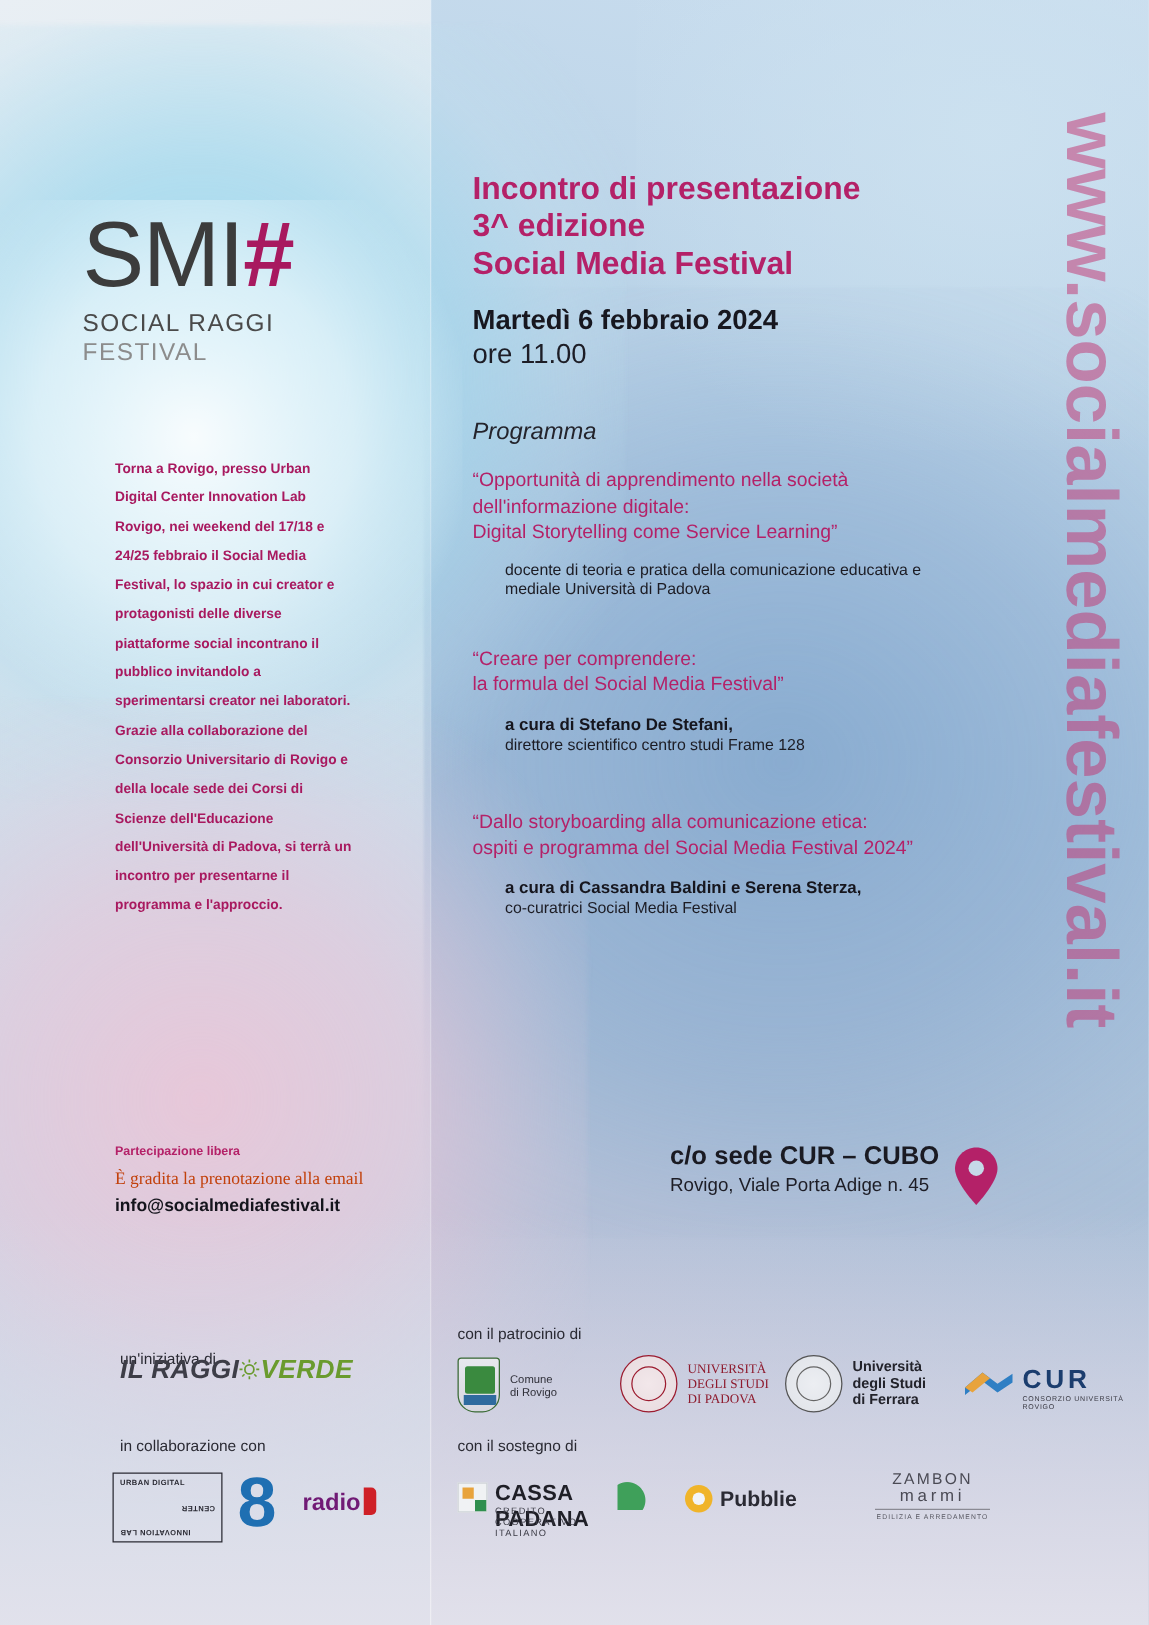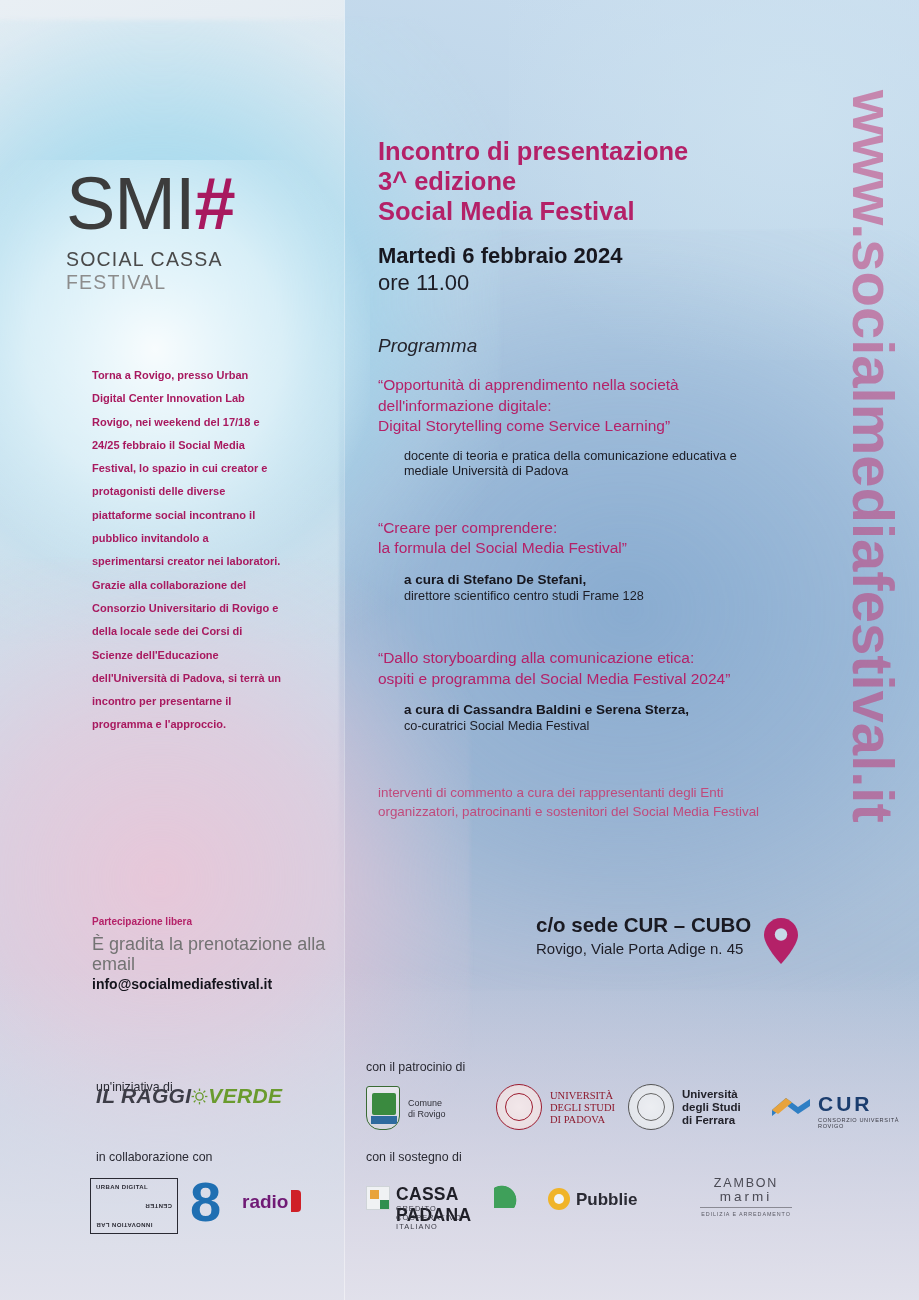--- a/index.html
+++ b/index.html
@@ -88,21 +88,21 @@
   
   .left-body {
     position: absolute; left: 92px; top: 364px; width: 190px;
     font-size: 11px; font-weight: 700; line-height: 23.3px;
     color: #a8195f;
   }
 
   
   .left-info { position: absolute; left: 92px; top: 912px; width: 250px; }
   .left-info .li-1 { font-size: 10px; font-weight: 700; color: #b42168; line-height: 20px; }
-  .left-info .li-2 { font-size: 18px; color: #737373; line-height: 20px; margin-top: 2px;}
+  .left-info .li-2 { font-size: 14px; color: #c2410c; line-height: 20px; margin-top: 2px; font-family: Liberation Serif, serif;}
   .left-info .li-3 { font-size: 14px; font-weight: 700; color: #14141c; line-height: 20px; }
 
   
   .right { position: absolute; left: 378px; top: 136px; width: 480px; }
   .title-1 {
     font-size: 25.5px; font-weight: 700; color: #b42168; line-height: 30px;
   }
   .title-2 { font-size: 25.5px; font-weight: 700; color: #b42168; line-height: 30px; }
   .title-3 { font-size: 25.5px; font-weight: 700; color: #b42168; line-height: 30px; }
   .date {
@@ -298,21 +298,21 @@
   <div class="bg-bottom-haze"></div>
   <div class="bg-seam"></div>
 </div>
 
 <div class="side-url-wrap">
   <span>www.socialmediafestival.it</span>
 </div>
 
 <div class="logo">
   <div class="logo-main"><span>SMI</span><span class="hash">#</span></div>
-  <div class="logo-sub"><span>SOCIAL CASSA </span><span class="fest">FESTIVAL</span></div>
+  <div class="logo-sub"><span>SOCIAL RAGGI </span><span class="fest">FESTIVAL</span></div>
 </div>
 
 <div class="left-body">Torna a Rovigo, presso Urban Digital Center Innovation Lab Rovigo, nei weekend del 17/18 e 24/25 febbraio il Social Media Festival, lo spazio in cui creator e protagonisti delle diverse piattaforme social incontrano il pubblico invitandolo a sperimentarsi creator nei laboratori. Grazie alla collaborazione del Consorzio Universitario di Rovigo e della locale sede dei Corsi di Scienze dell'Educazione dell'Università di Padova, si terrà un incontro per presentarne il programma e l'approccio.</div>
 
 <div class="left-info">
   <div class="li-1">Partecipazione libera</div>
   <div class="li-2">È gradita la prenotazione alla email</div>
   <div class="li-3">info@socialmediafestival.it</div>
 </div>
 
@@ -353,24 +353,20 @@
     <div class="sess-title">
       <div>“Dallo storyboarding alla comunicazione etica:</div>
       <div>ospiti e programma del Social Media Festival 2024”</div>
     </div>
     <div class="sess-by">
       <div class="by-main">a cura di Cassandra Baldini e Serena Sterza,</div>
       <div class="by-sub">co-curatrici Social Media Festival</div>
     </div>
   </div>
 
-  <div class="interventi">
-    <div>interventi di commento a cura dei rappresentanti degli Enti</div>
-    <div>organizzatori, patrocinanti e sostenitori del Social Media Festival</div>
-  </div>
 </div>
 
 <div class="venue">
   <div class="venue-1">c/o sede CUR – CUBO</div>
   <div class="venue-2">Rovigo, Viale Porta Adige n. 45</div>
 </div>
 <div class="pin" style="left:762px; top:916px;">
   <svg width="38" height="50" viewBox="0 0 38 50">
     <path d="M19 2 C9.6 2 2 9.6 2 19 C2 30 19 48 19 48 C19 48 36 30 36 19 C36 9.6 28.4 2 19 2 Z" fill="#b42168"></path>
     <circle cx="19" cy="18.5" r="6.2" fill="#c6d9e8"></circle>

